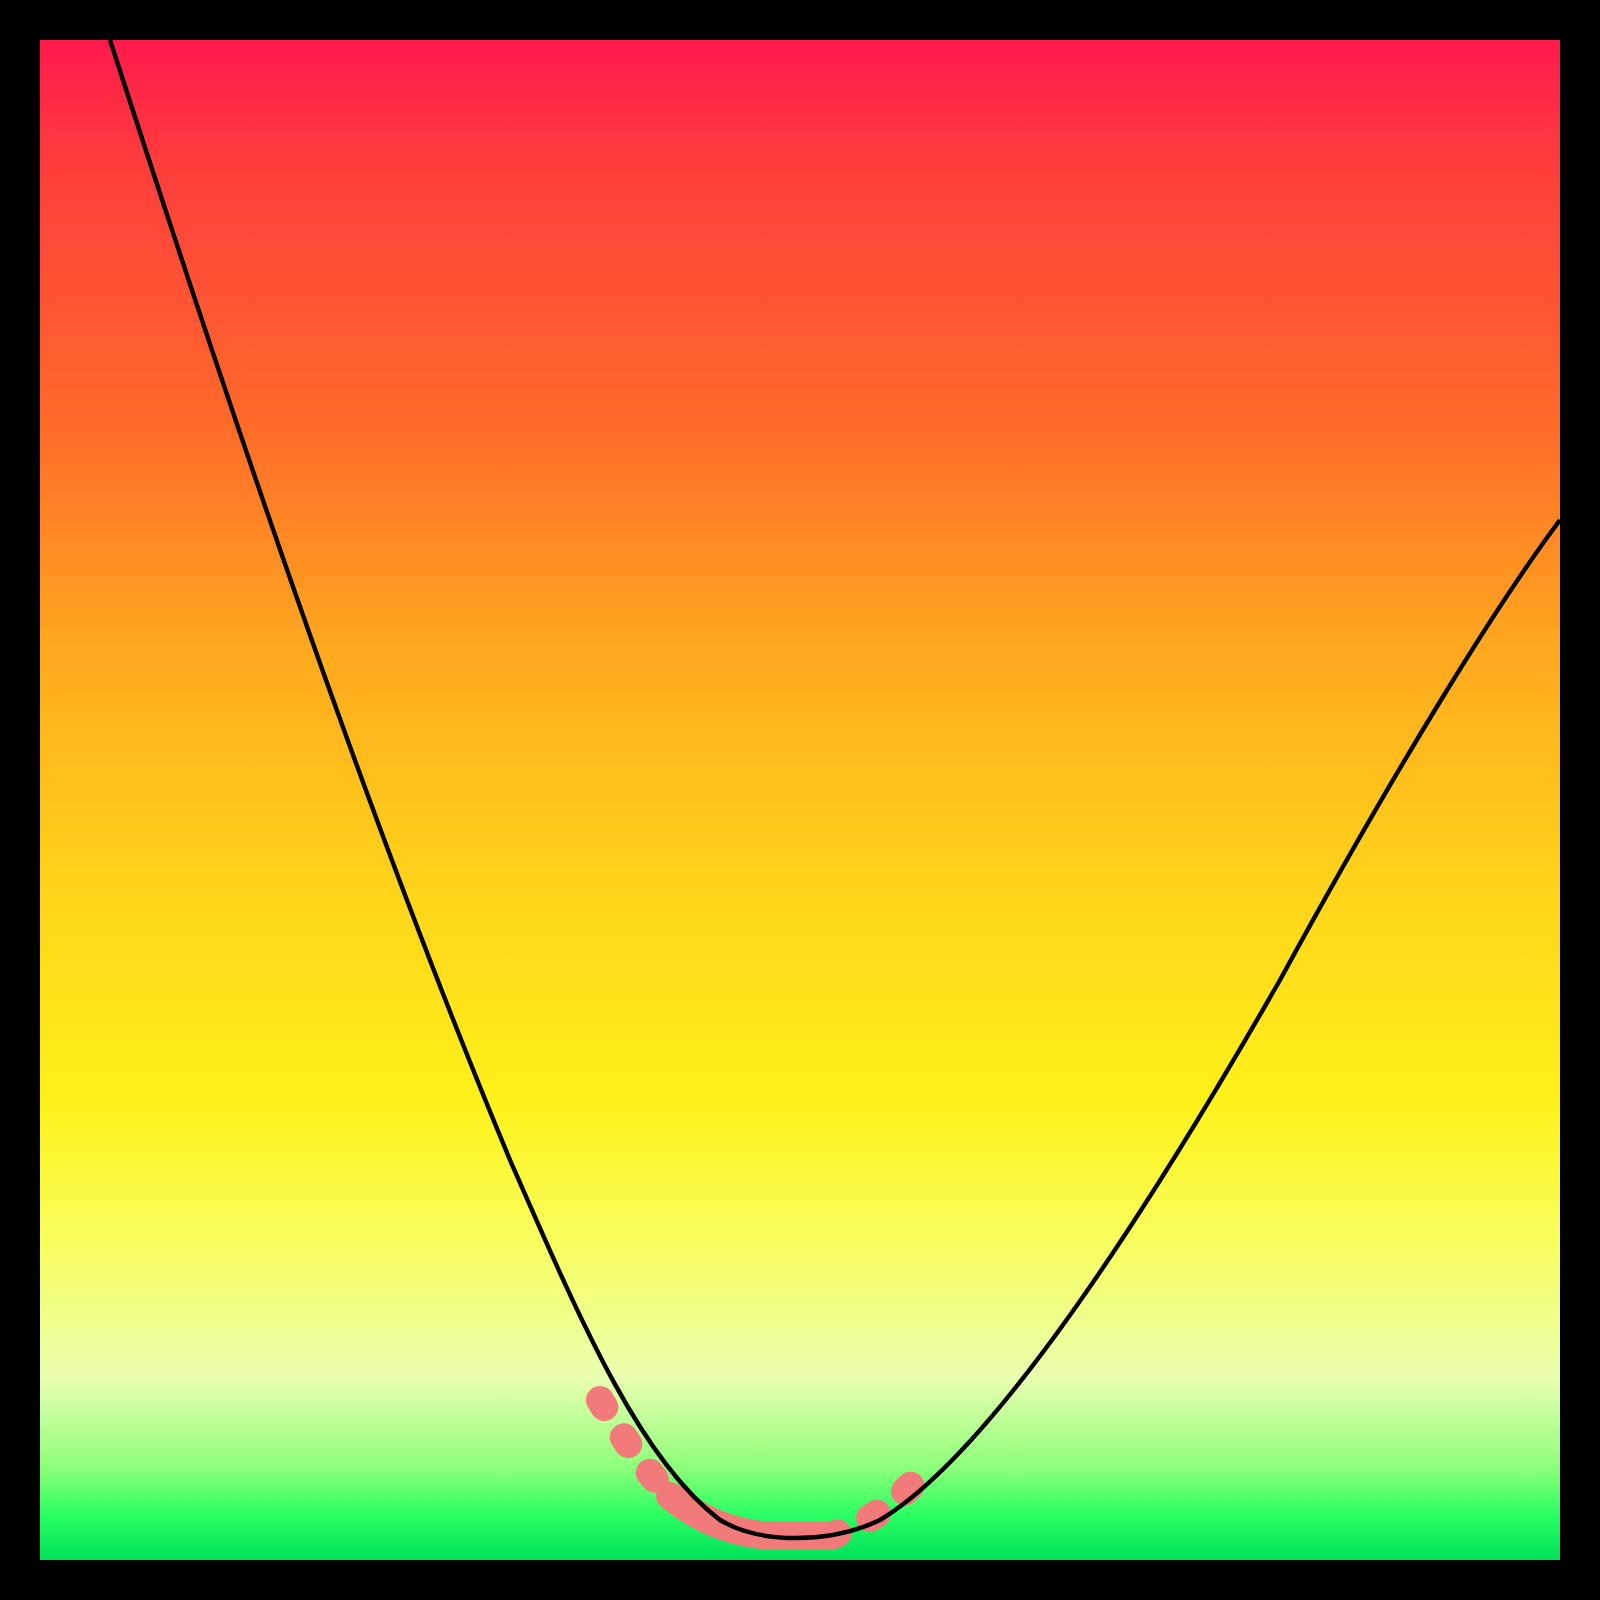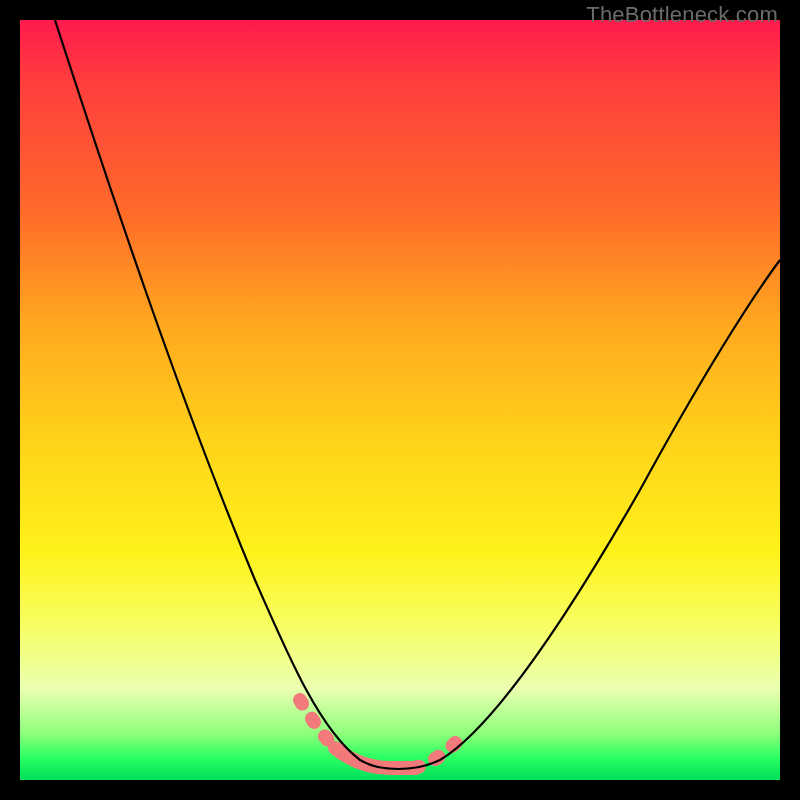--- a/index.html
+++ b/index.html
@@ -97,15 +97,14 @@
       <path class="curve-main" d="M 35 0
                C 90 170, 160 380, 235 560
                C 270 640, 300 710, 340 740
                C 360 752, 395 752, 420 740
                C 470 710, 540 610, 620 470
                C 680 360, 730 280, 760 240"></path>
     </svg>
 
   </div>
 
-  <div class="watermark">TheBottleneck.com</div>
 
 </div>
 
 </body></html>

